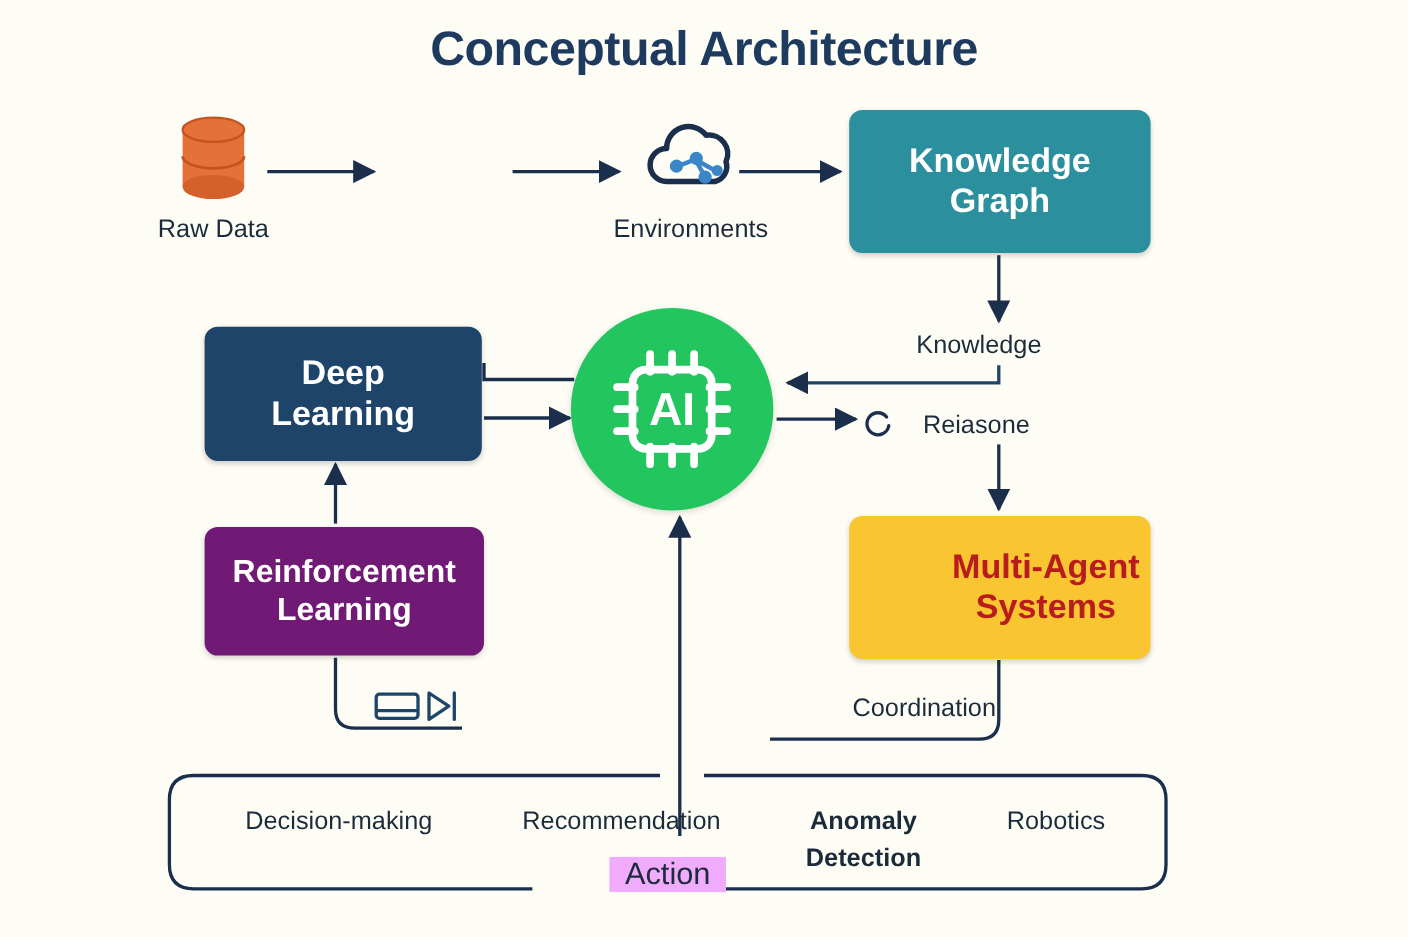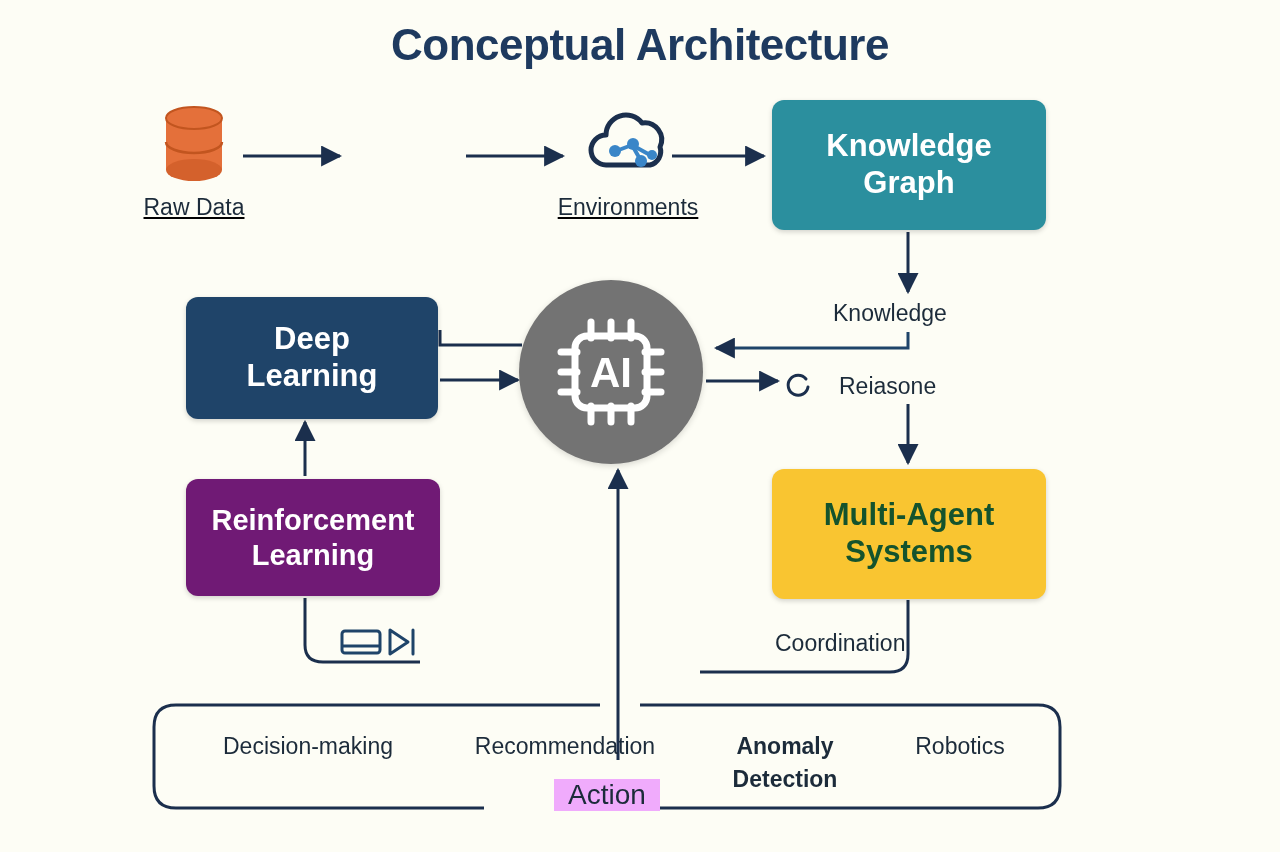--- a/index.html
+++ b/index.html
@@ -32,21 +32,20 @@
     font-size: 44px;
     font-weight: bold;
     color: #1e3a5f;
     letter-spacing: -0.5px;
   }
 
   
   .pipe-node {
     position: absolute;
     text-align: center;
-    text-decoration: underline;
   }
   .pipe-icon {
     height: 88px;
     display: flex;
     align-items: center;
     justify-content: center;
   }
   .pipe-label {
     margin-top: 6px;
     font-size: 23px;
@@ -65,29 +64,29 @@
     font-weight: bold;
     font-size: 31px;
     line-height: 1.18;
     box-shadow: 0 2px 5px rgba(0,0,0,0.17);
     box-sizing: border-box;
     padding: 6px 10px;
   }
   #kg-box   { left: 772px; top: 100px;  width: 274px; height: 130px; background: #2b8f9e; color: #ffffff; }
   #dl-box   { left: 186px; top: 297px;  width: 252px; height: 122px; background: #1f4469; color: #ffffff; }
   #rl-box   { left: 186px; top: 479px;  width: 254px; height: 117px; background: #701a75; color: #ffffff; font-size: 29px; }
-  #mas-box  { left: 772px; top: 469px;  width: 274px; height: 130px; background: #f9c531; color: #14532d; }
+  #mas-box  { left: 772px; top: 469px;  width: 274px; height: 130px; background: #f9c531; color: #b91c1c; justify-content: flex-end; }
 
   
   #ai-hub {
     position: absolute;
     left: 519px; top: 280px;
     width: 184px; height: 184px;
     border-radius: 50%;
-    background: #737373;
+    background: #22c55e;
     display: flex;
     align-items: center;
     justify-content: center;
     box-shadow: 0 2px 6px rgba(0,0,0,0.15);
   }
 
   
   .edge-label {
     position: absolute;
     font-size: 23px;

